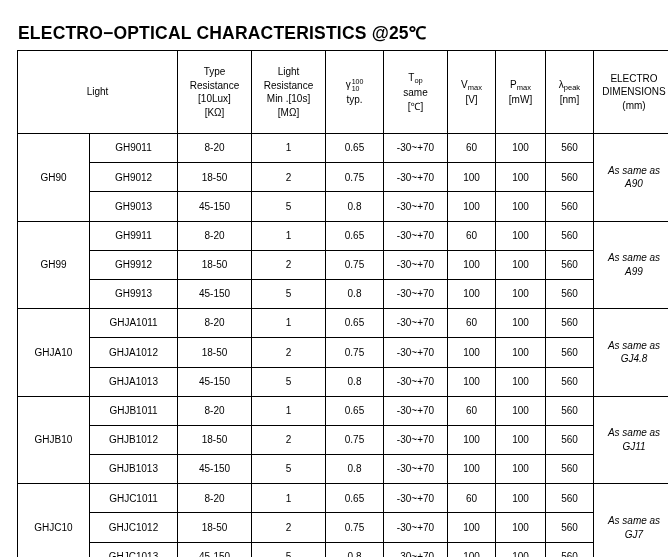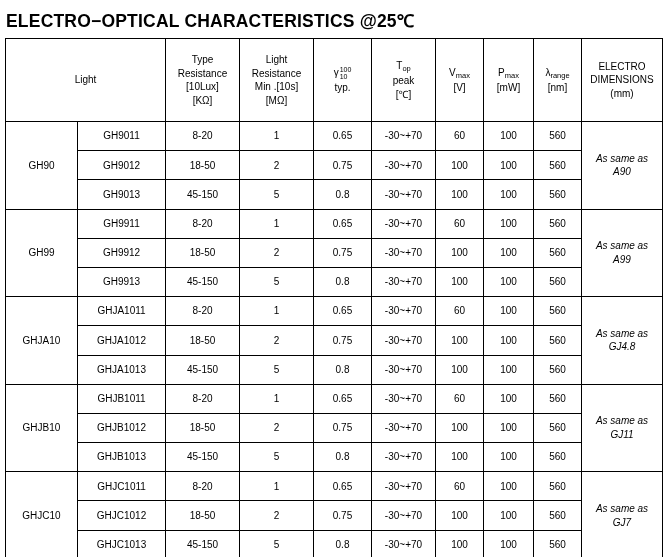--- a/index.html
+++ b/index.html
@@ -12,21 +12,21 @@
     background: #ffffff;
     font-family: "Liberation Sans", sans-serif;
     color: #000000;
     overflow: hidden;
   }
   .page {
     position: relative;
     width: 668px;
     height: 557px;
     box-sizing: border-box;
-    padding: 0;
+    padding: 12px;
   }
   .title {
     font-size: 17.5px;
     font-weight: bold;
     letter-spacing: 0.2px;
     padding: 8px 0 6px 6px;
     white-space: nowrap;
   }
   table.spec {
     border-collapse: collapse;
@@ -122,33 +122,33 @@
           <div>[MΩ]</div>
         </th>
         <th class="hdr-lines">
           <div>
             <span>γ</span><span class="gamma-sup-sub"><span style="display:block">100</span><span style="display:block">10</span></span>
           </div>
           <div>typ.</div>
         </th>
         <th class="hdr-lines">
           <div><span>T</span><sub>op</sub></div>
-          <div>peak</div>
+          <div>same</div>
           <div>[℃]</div>
         </th>
         <th class="hdr-lines">
           <div><span>V</span><sub>max</sub></div>
           <div>[V]</div>
         </th>
         <th class="hdr-lines">
           <div><span>P</span><sub>max</sub></div>
           <div>[mW]</div>
         </th>
         <th class="hdr-lines">
-          <div><span>λ</span><sub>range</sub></div>
+          <div><span>λ</span><sub>peak</sub></div>
           <div>[nm]</div>
         </th>
         <th class="hdr-lines">
           <div>ELECTRO</div>
           <div>DIMENSIONS</div>
           <div>(mm)</div>
         </th>
       </tr>
     </thead>
     <tbody>

